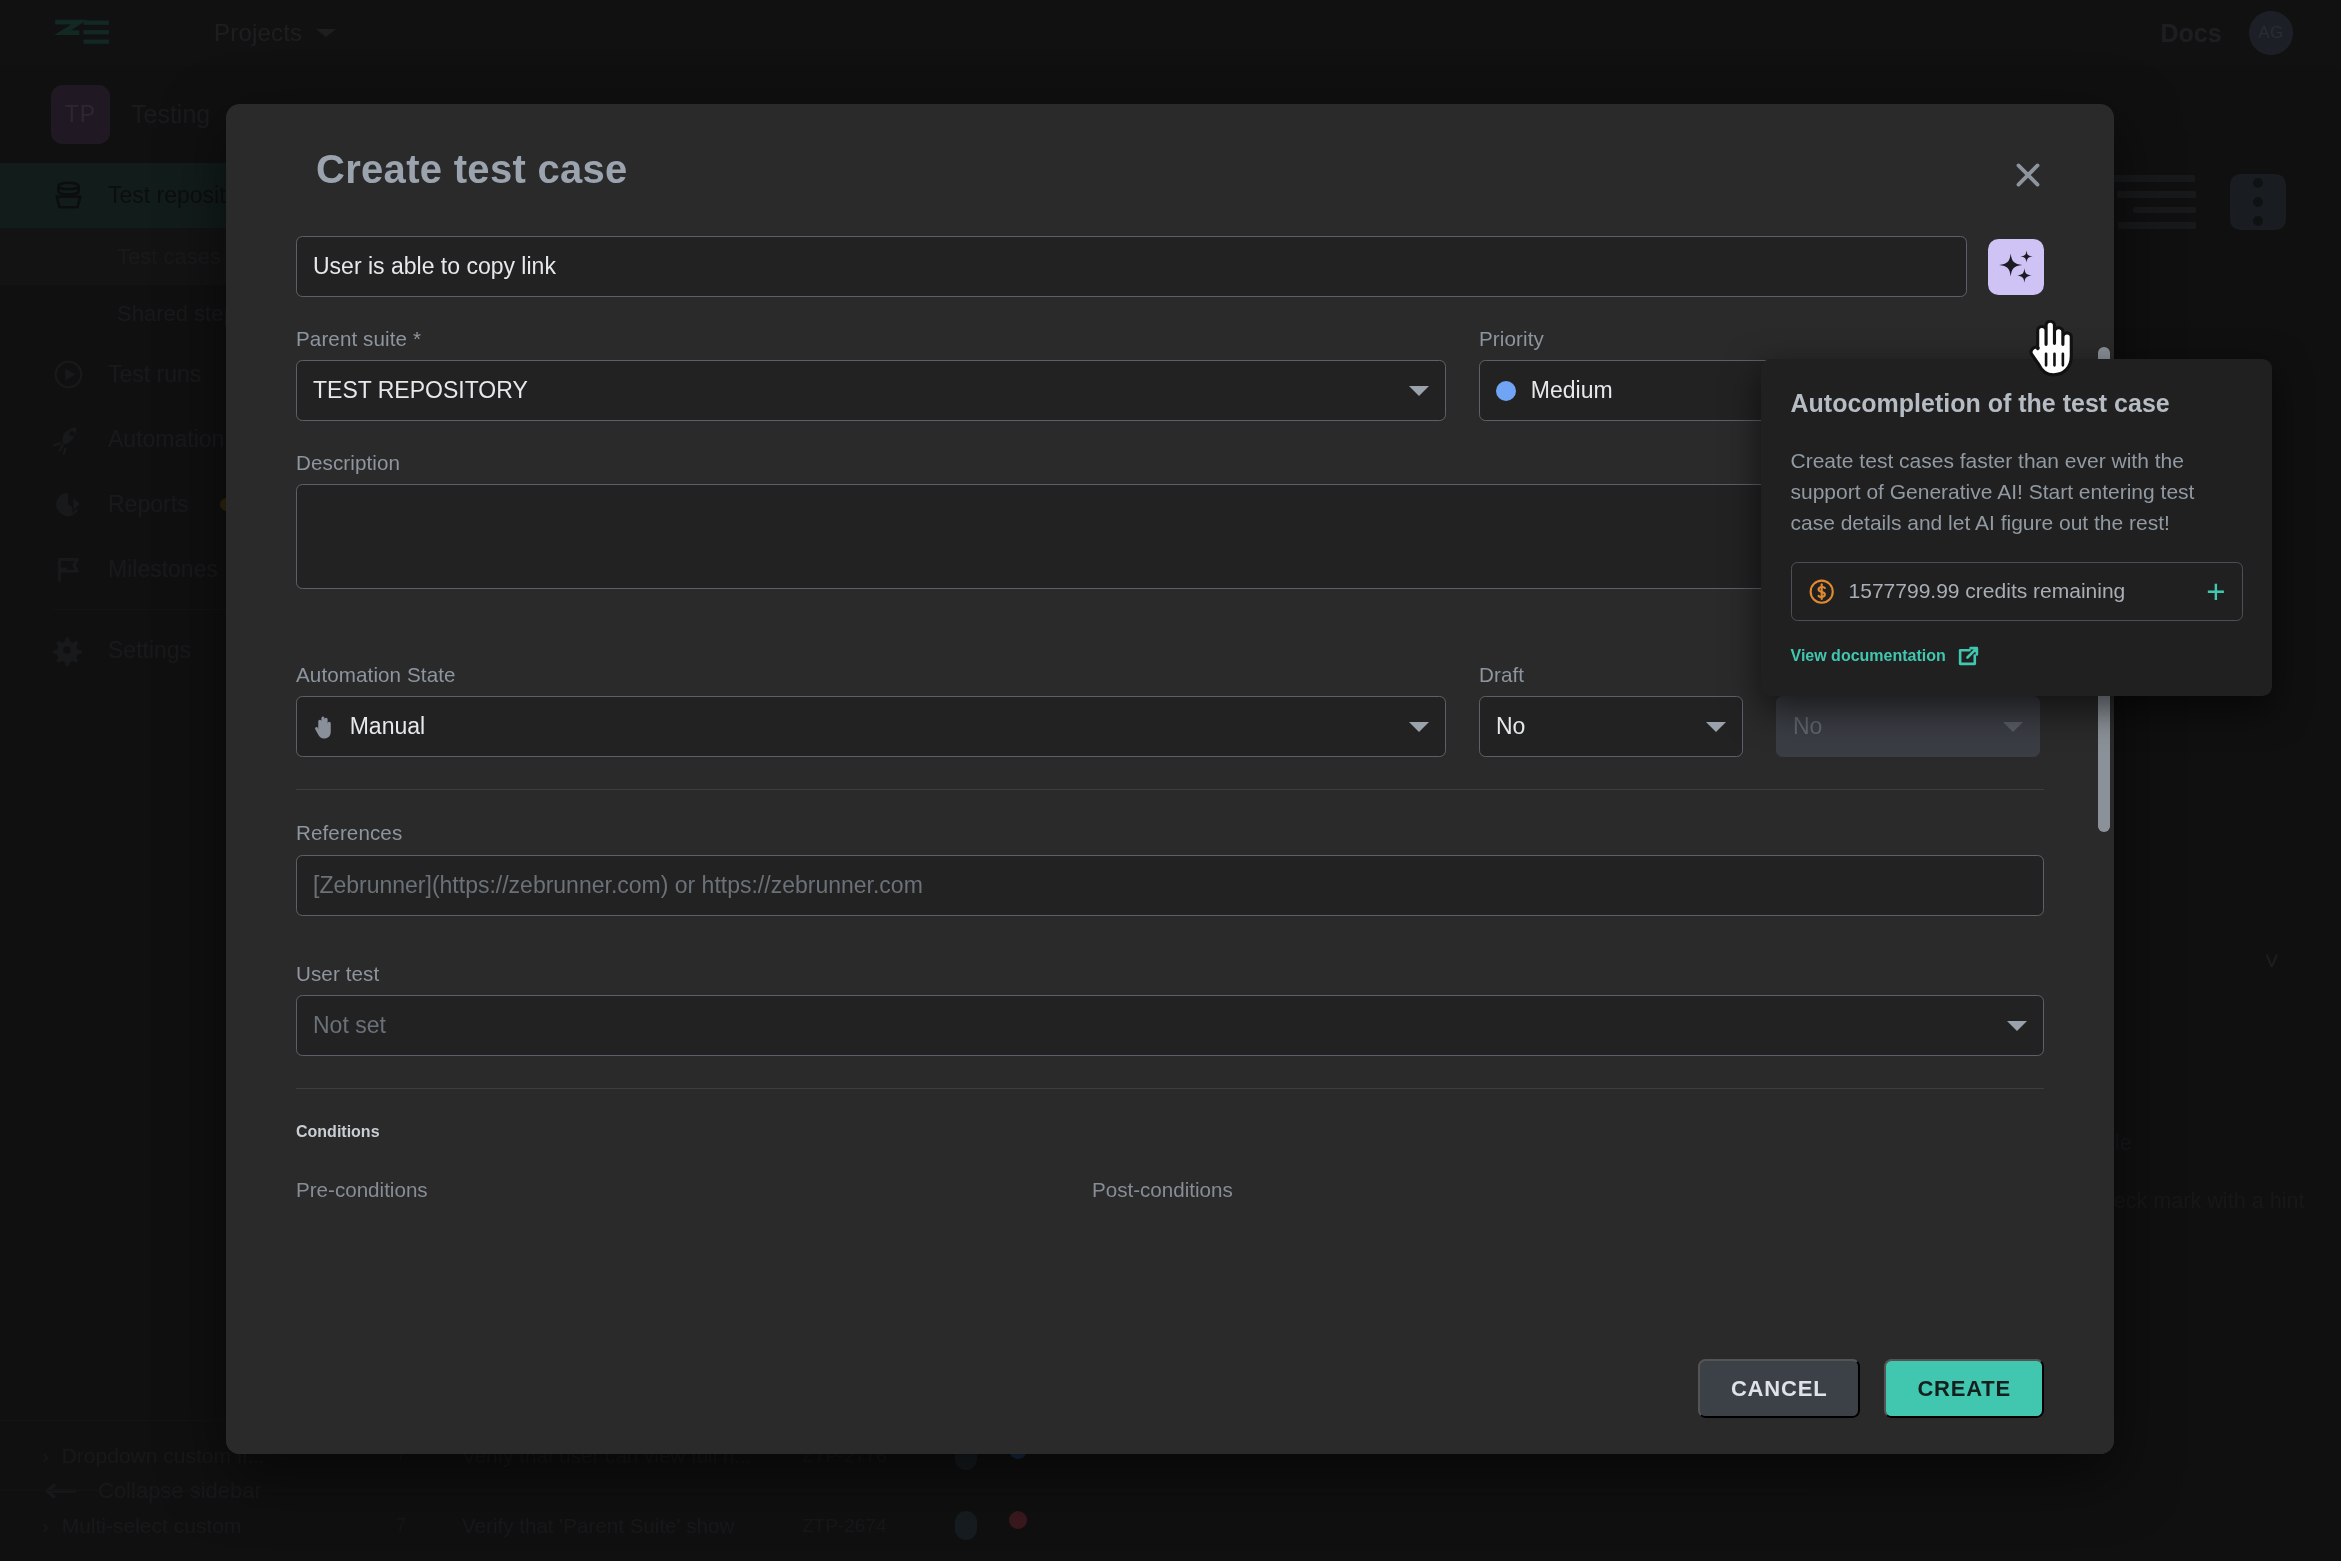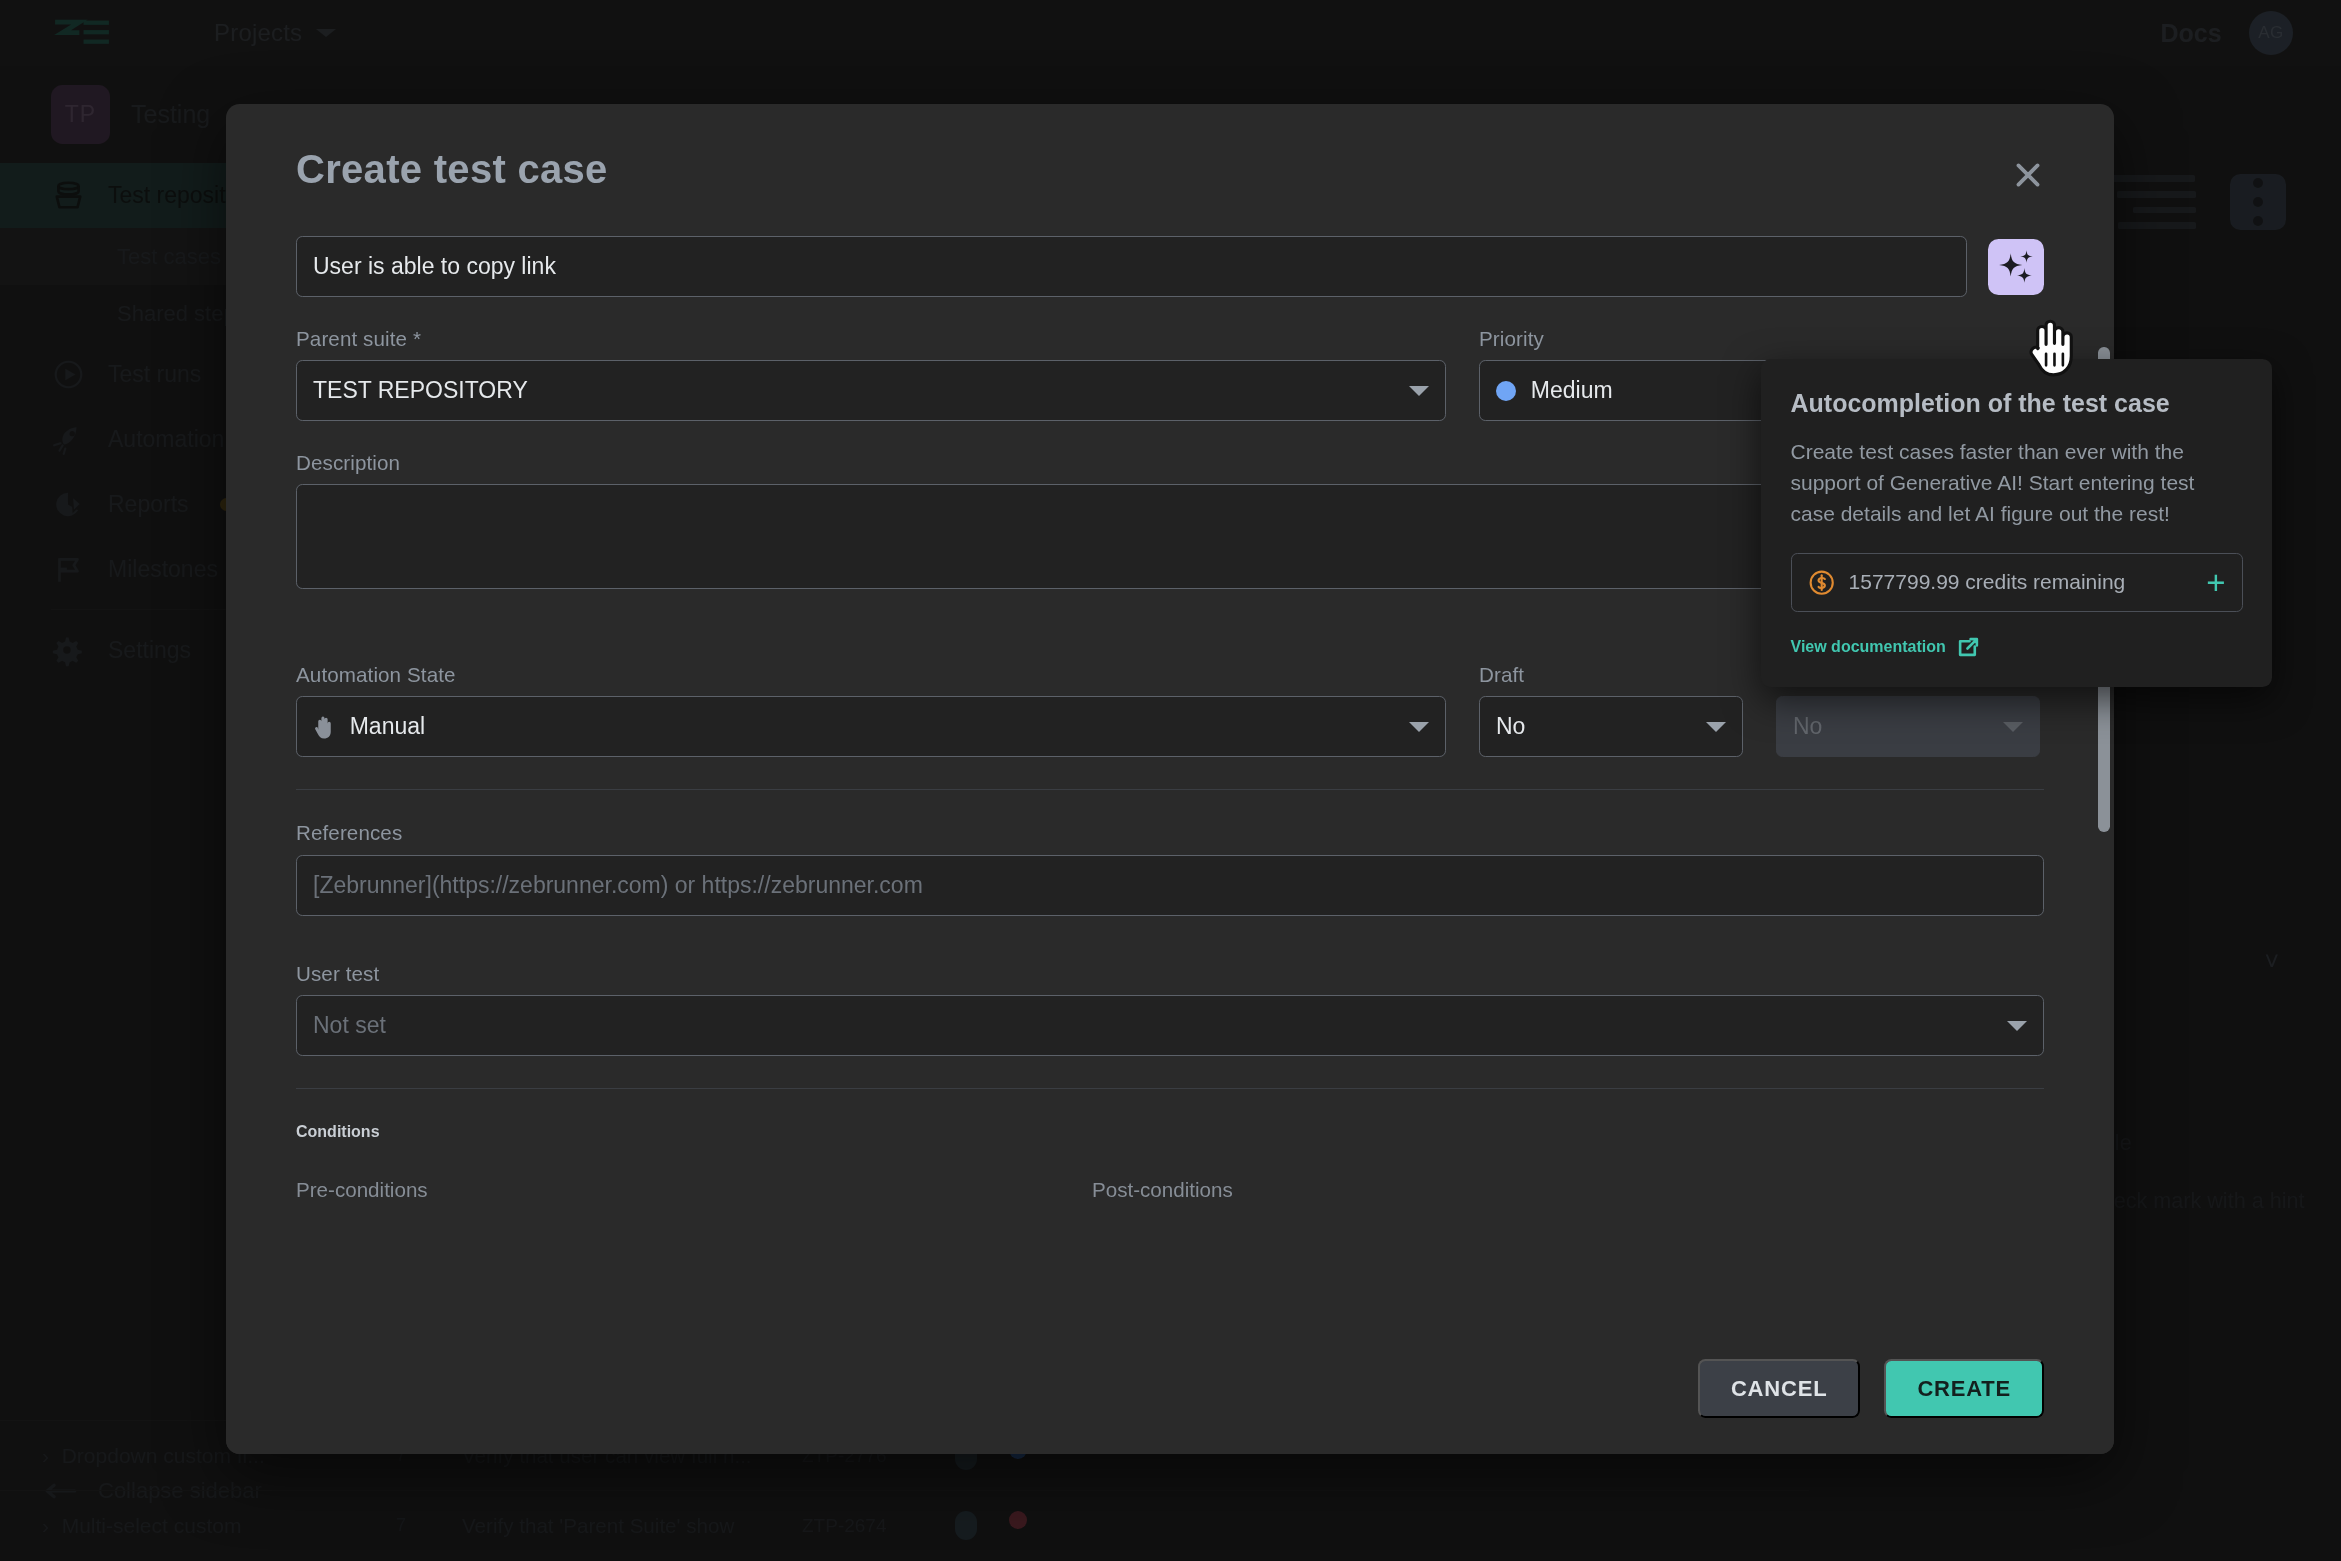--- a/index.html
+++ b/index.html
@@ -98,20 +98,21 @@
   .avatar-sm { width: 22px; height: 28.5px; border-radius: 11.6px; background: #2a3a42; }
 
   
   .scrim { position: absolute; inset: 0; background: rgba(10,10,10,0.62); }
 
   
   .modal {
     position: absolute; left: 226px; top: 104px; width: 1888px; height: 1350px;
     background: #2a2a2a; border-radius: 13.7px; box-shadow: 0 21px 63px rgba(0,0,0,.55);
     overflow: hidden;
+    padding-left: 20px;
   }
   .modal-head { position: relative; padding: 43px 0 0 70px; }
   .modal-title { color: #9aa3ae; font-size: 40px; font-weight: bold; letter-spacing: 0.3px; }
   .close-btn {
     position: absolute; right: 62px; top: 46px; width: 49px; height: 49px;
     display: flex; align-items: center; justify-content: center;
   }
   .close-btn svg { display: block; }
 
   .modal-body {
@@ -173,21 +174,21 @@
     position: absolute; right: 4.2px; top: 243px; width: 11.6px; height: 485px;
     background: #8b9198; border-radius: 5.8px;
   }
 
   
   .ai-pop {
     position: absolute; left: 1761px; top: 359px; width: 511px; min-height: 305px;
     background: #202020; border-radius: 9.5px; box-shadow: 0 12.7px 37px rgba(0,0,0,.6);
     padding: 29.5px 29.5px 28.5px 29.5px;
   }
-  .ai-pop-title { color: #b6bcc4; font-size: 25px; font-weight: bold; margin-bottom: 18px; }
+  .ai-pop-title { color: #b6bcc4; font-size: 25px; font-weight: bold; margin-bottom: 27px; }
   .ai-pop-text { color: #9199a2; font-size: 21px; line-height: 1.48; }
   .credits-box {
     margin-top: 24px; height: 59px; border: 1.1px solid #4b4f57; border-radius: 6.3px;
     display: flex; align-items: center; padding: 0 16px; gap: 13.7px;
   }
   .coin svg { display: block; }
   .credits-txt { color: #a8aeb6; font-size: 21px; }
   .plus { margin-left: auto; color: #41c7b0; font-size: 33px; line-height: 1; font-weight: 300; }
   .doc-link { margin-top: 24px; display: flex; align-items: center; gap: 11.6px; color: #41c7b0; font-size: 16px; font-weight: bold; }
   .doc-link svg { display: block; }

